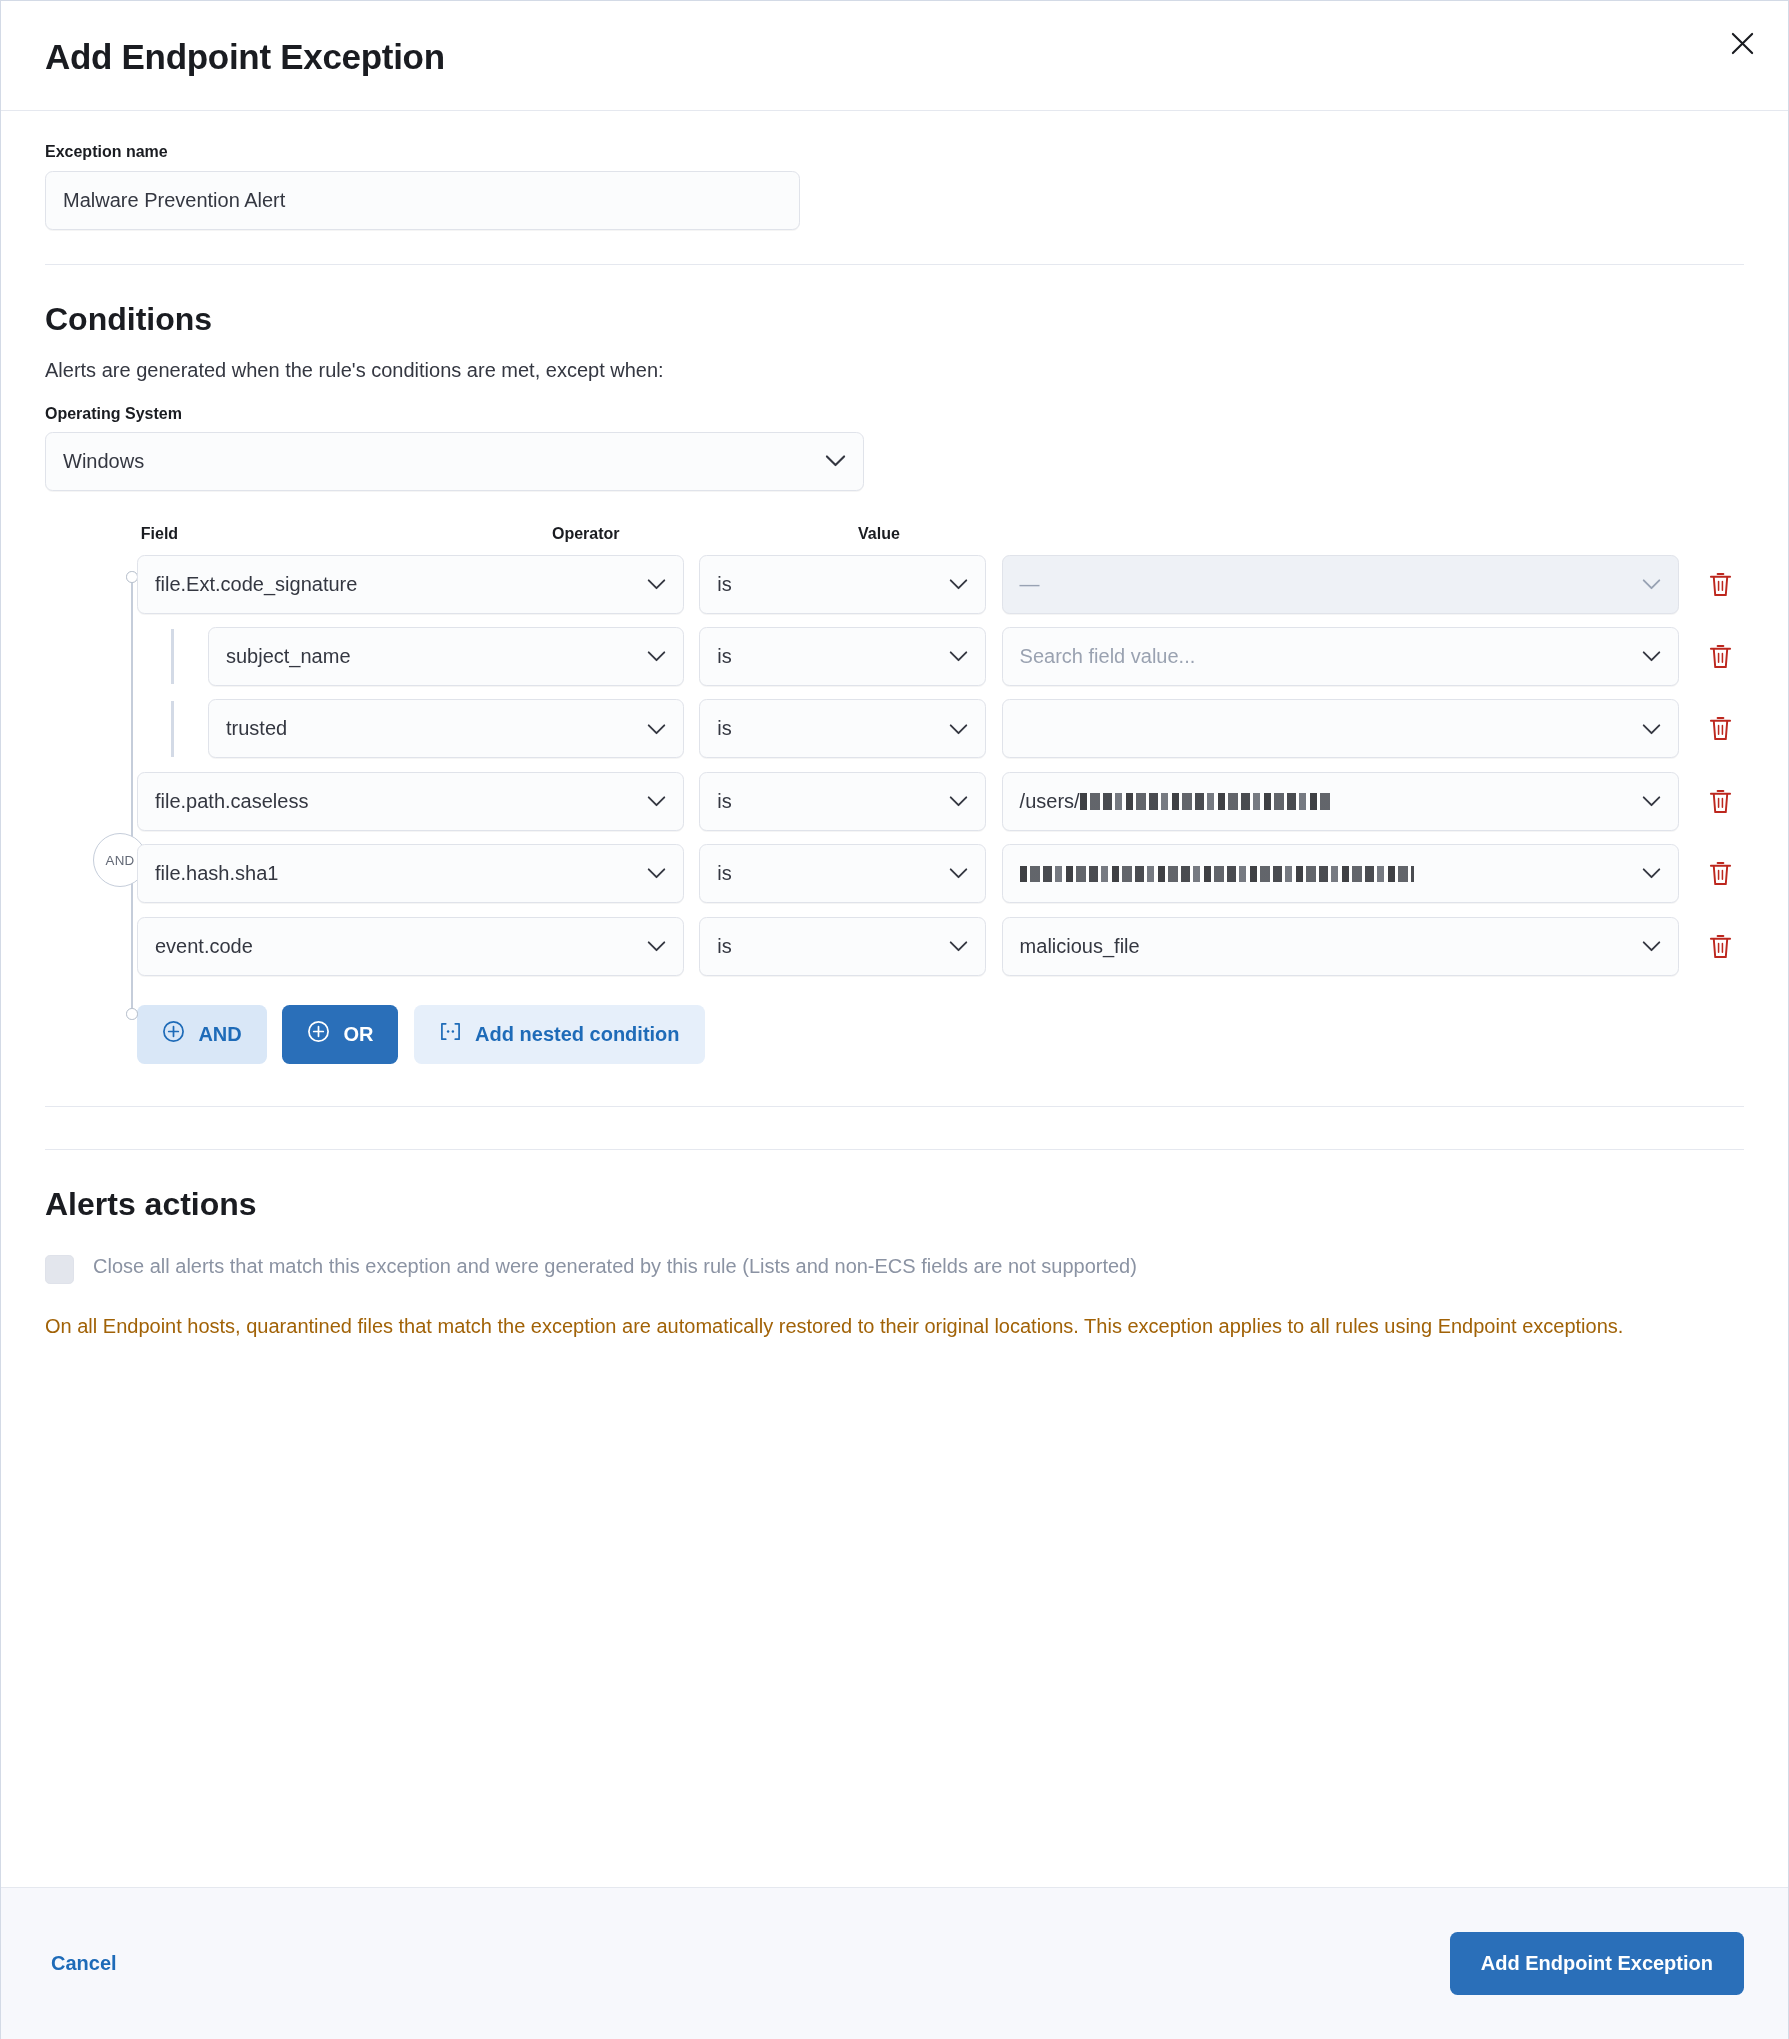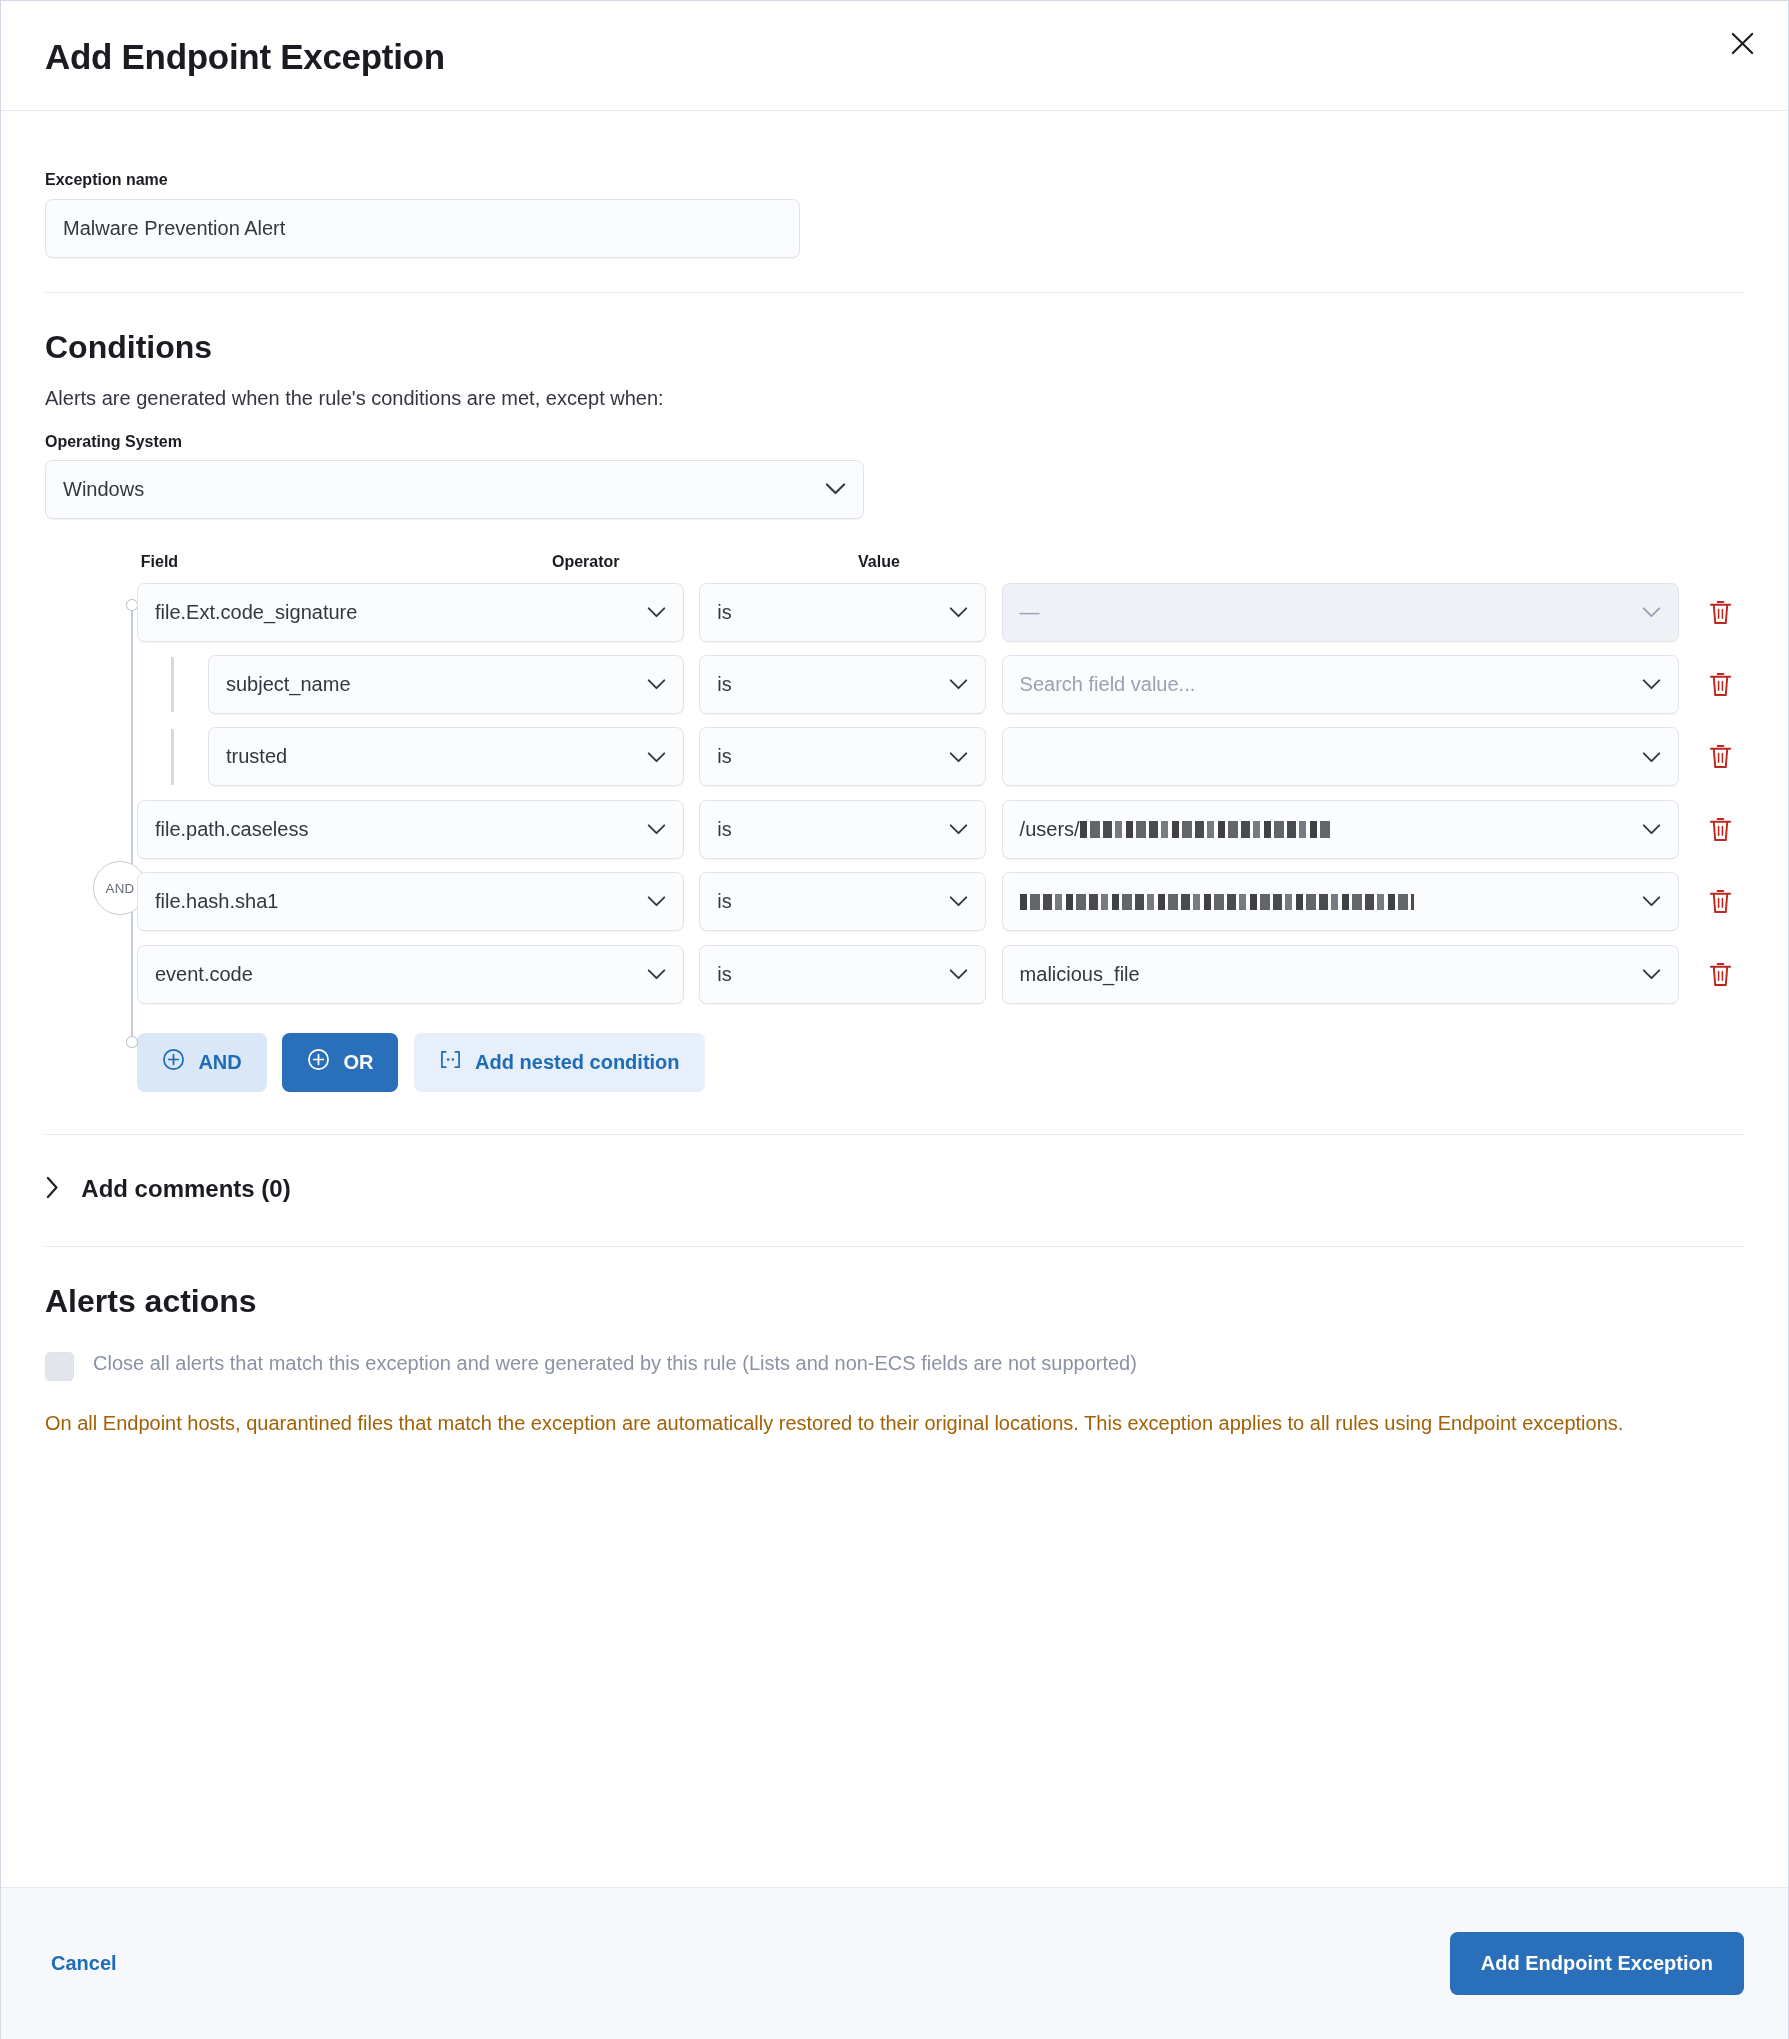--- a/index.html
+++ b/index.html
@@ -14,21 +14,20 @@
   }
   .modal {
     position: relative;
     width: 1789px;
     height: 2040px;
     background: #ffffff;
     border: 1px solid #d3dae6;
     display: flex;
     flex-direction: column;
     overflow: hidden;
-    gap: 28px;
   }
   
   .modal-header {
     position: relative;
     padding: 36px 44px 32.5px 44px;
     border-bottom: 1px solid #e5e8ef;
     flex: 0 0 auto;
   }
   .modal-title {
     font-size: 35px;
@@ -603,28 +602,20 @@
             </svg>
           </span>
           <span>Add nested condition</span>
         </button>
       </div>
     </div>
 
     <div class="divider" style="margin-top:42px"></div>
 
     
-    <div class="comments-row">
-      <span>
-        <svg width="15.3" height="25" viewBox="0 0 16 26" fill="none">
-          <path d="M3 3 L12 13 L3 23" stroke="#1a1c21" stroke-width="2.2" stroke-linecap="round" stroke-linejoin="round"></path>
-        </svg>
-      </span>
-      <span class="comments-label">Add comments (0)</span>
-    </div>
 
     <div class="divider" style="margin-top:42px"></div>
 
     
     <div class="section-title">Alerts actions</div>
     <div class="checkbox-row">
       <div class="checkbox"></div>
       <div class="checkbox-text">Close all alerts that match this exception and were generated by this rule (Lists and non-ECS fields are not supported)</div>
     </div>
     <div class="note-text">On all Endpoint hosts, quarantined files that match the exception are automatically restored to their original locations. This exception applies to all rules using Endpoint exceptions.</div>

